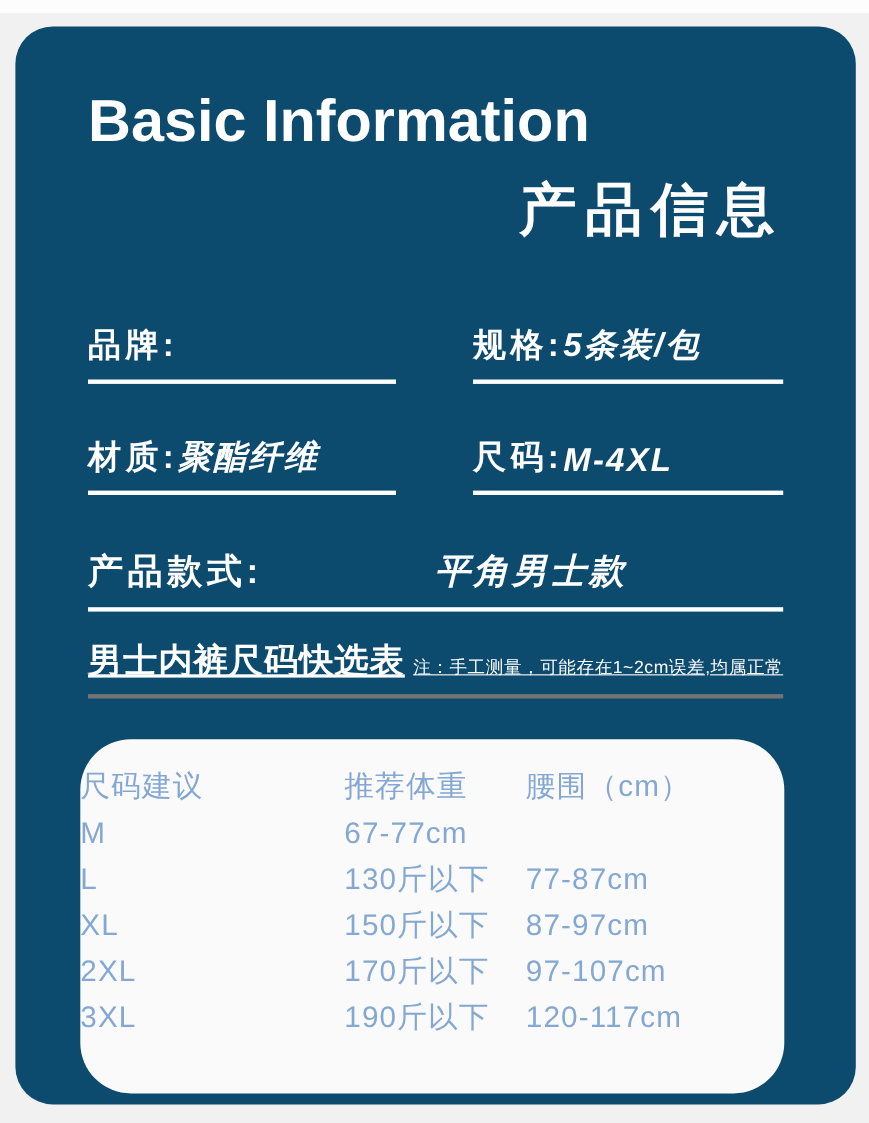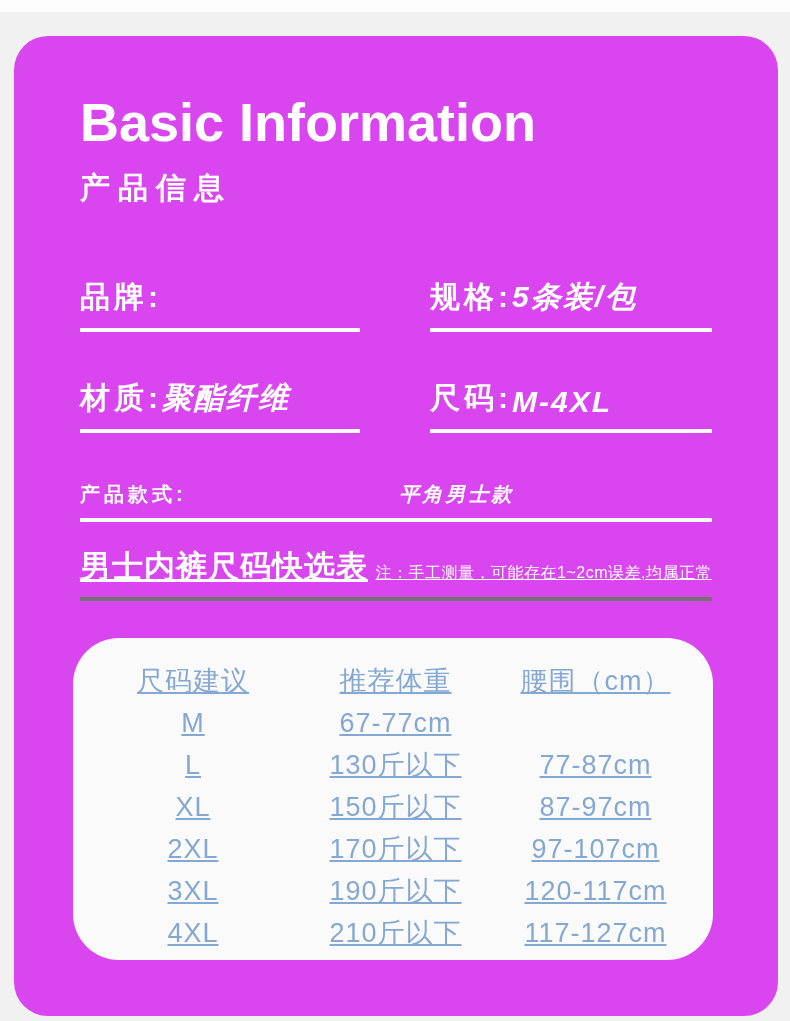--- a/index.html
+++ b/index.html
@@ -16,40 +16,41 @@
   .top-strip {
     position: absolute;
     top: 0; left: 0; right: 0;
     height: 12px;
     background: #fdfdfd;
   }
 
   .blue-card {
     position: absolute;
     left: 14px;
-    top: 36px;
+    top: 24px;
     width: 764px;
     height: 980px;
-    background: #d946ef;
+    background: #0c4a6e;
     border-radius: 34px;
     color: #ffffff;
   }
 
   .title-en {
     margin: 56px 66px 0;
     font-size: 54px;
     font-weight: bold;
     line-height: 1.12;
     letter-spacing: 0px;
   }
   .title-zh {
     margin: 16px 66px 13px;
-    font-size: 30px;
+    font-size: 52px;
     font-weight: bold;
     letter-spacing: 8px;
+    text-align: right;
   }
 
   .fields-grid {
     display: grid;
     grid-template-columns: 280px 282px;
     column-gap: 70px;
     row-gap: 46px;
     margin: 68px 66px 0;
   }
   .field {
@@ -64,21 +65,21 @@
   }
   .f-label { letter-spacing: 4px; white-space: nowrap; }
   .f-value { letter-spacing: 2px; white-space: nowrap; font-style: italic; }
 
   .field-full {
     margin: 48px 66px 0;
     display: flex;
     align-items: flex-end;
     border-bottom: 4px solid #ffffff;
     padding-bottom: 10px;
-    font-size: 20px;
+    font-size: 32px;
     font-weight: bold;
     gap: 15px;
   }
   .field-full .f-value {
     flex: 1;
     text-align: center;
     letter-spacing: 3px;
   }
 
   .section-head {
@@ -111,22 +112,20 @@
     background: #fafafb;
     border-radius: 46px;
     padding-top: 22px;
     color: #84a8d2;
   }
   .t-row {
     display: grid;
     grid-template-columns: 240px 165px 235px;
     align-items: center;
     height: 42px;
-    text-align: center;
-    text-decoration: underline;
   }
   .t-row span {
     font-size: 27px;
     letter-spacing: 1px;
     white-space: nowrap;
   }
   .t-header span { font-weight: normal; }
 </style>
 </head>
 <body>
@@ -191,21 +190,16 @@
       <div class="t-row">
         <span>2XL</span>
         <span>170斤以下</span>
         <span>97-107cm</span>
       </div>
       <div class="t-row">
         <span>3XL</span>
         <span>190斤以下</span>
         <span>120-117cm</span>
       </div>
-      <div class="t-row">
-        <span>4XL</span>
-        <span>210斤以下</span>
-        <span>117-127cm</span>
-      </div>
     </div>
 
   </div>
 </div>
 
 </body></html>

